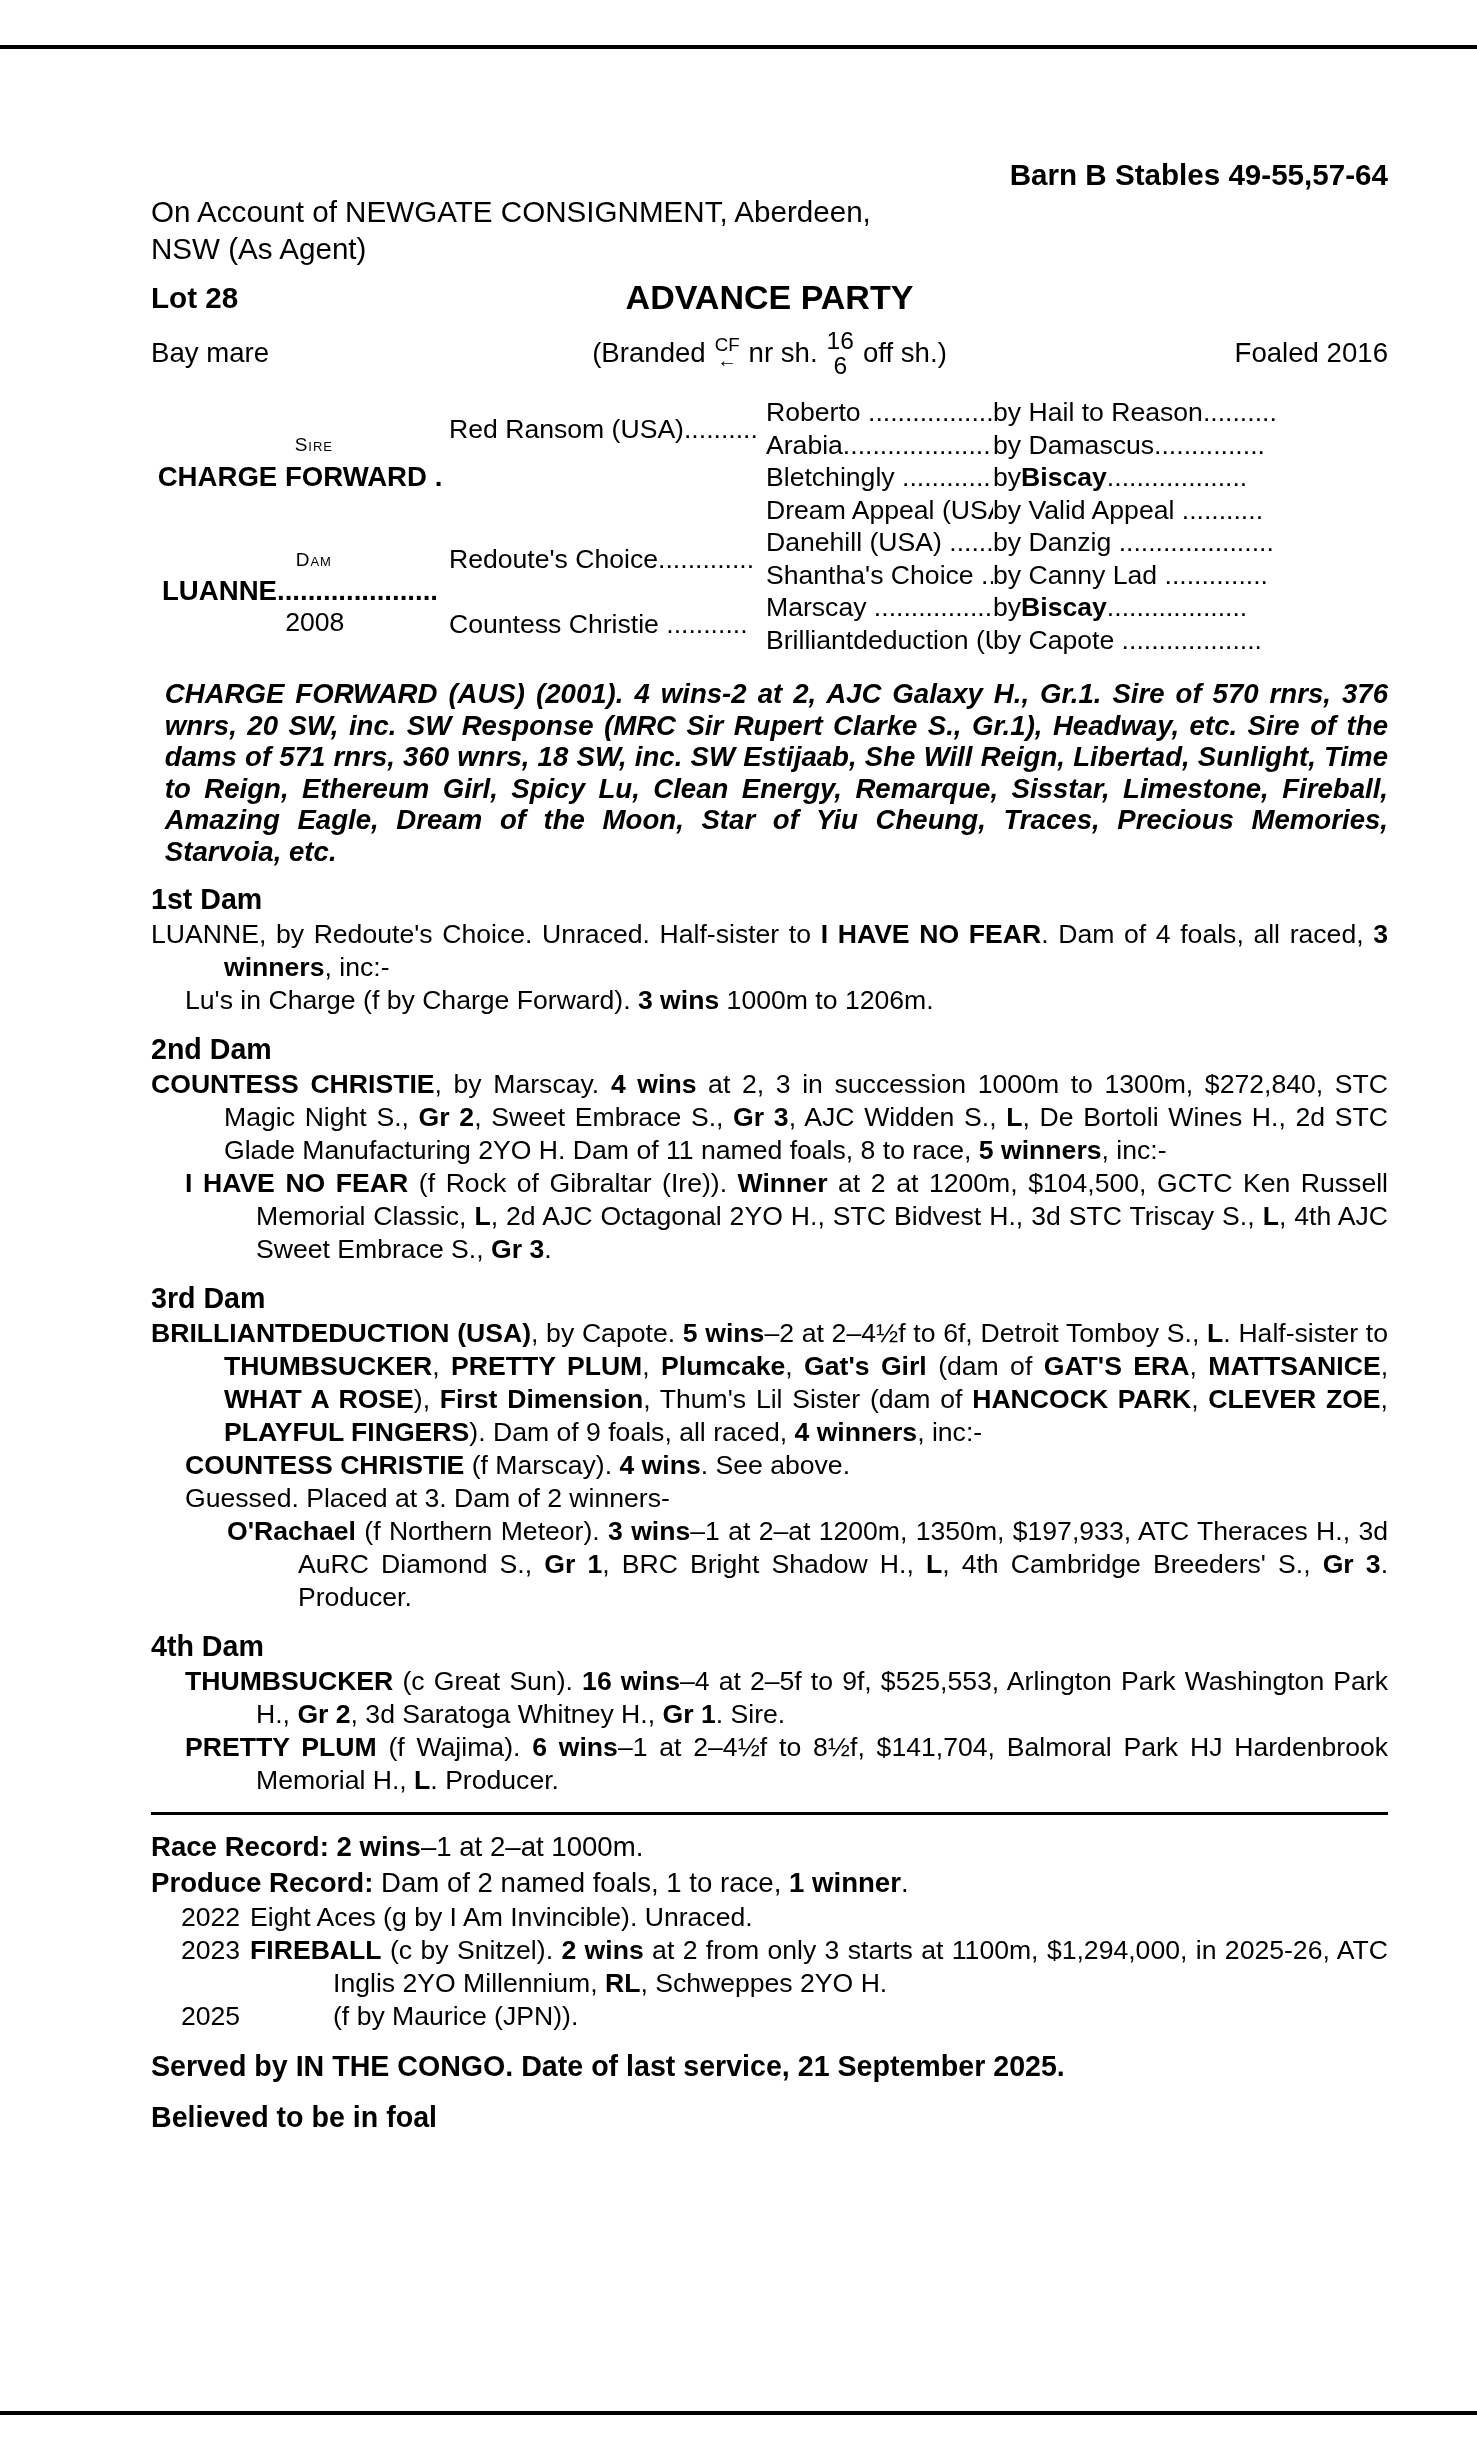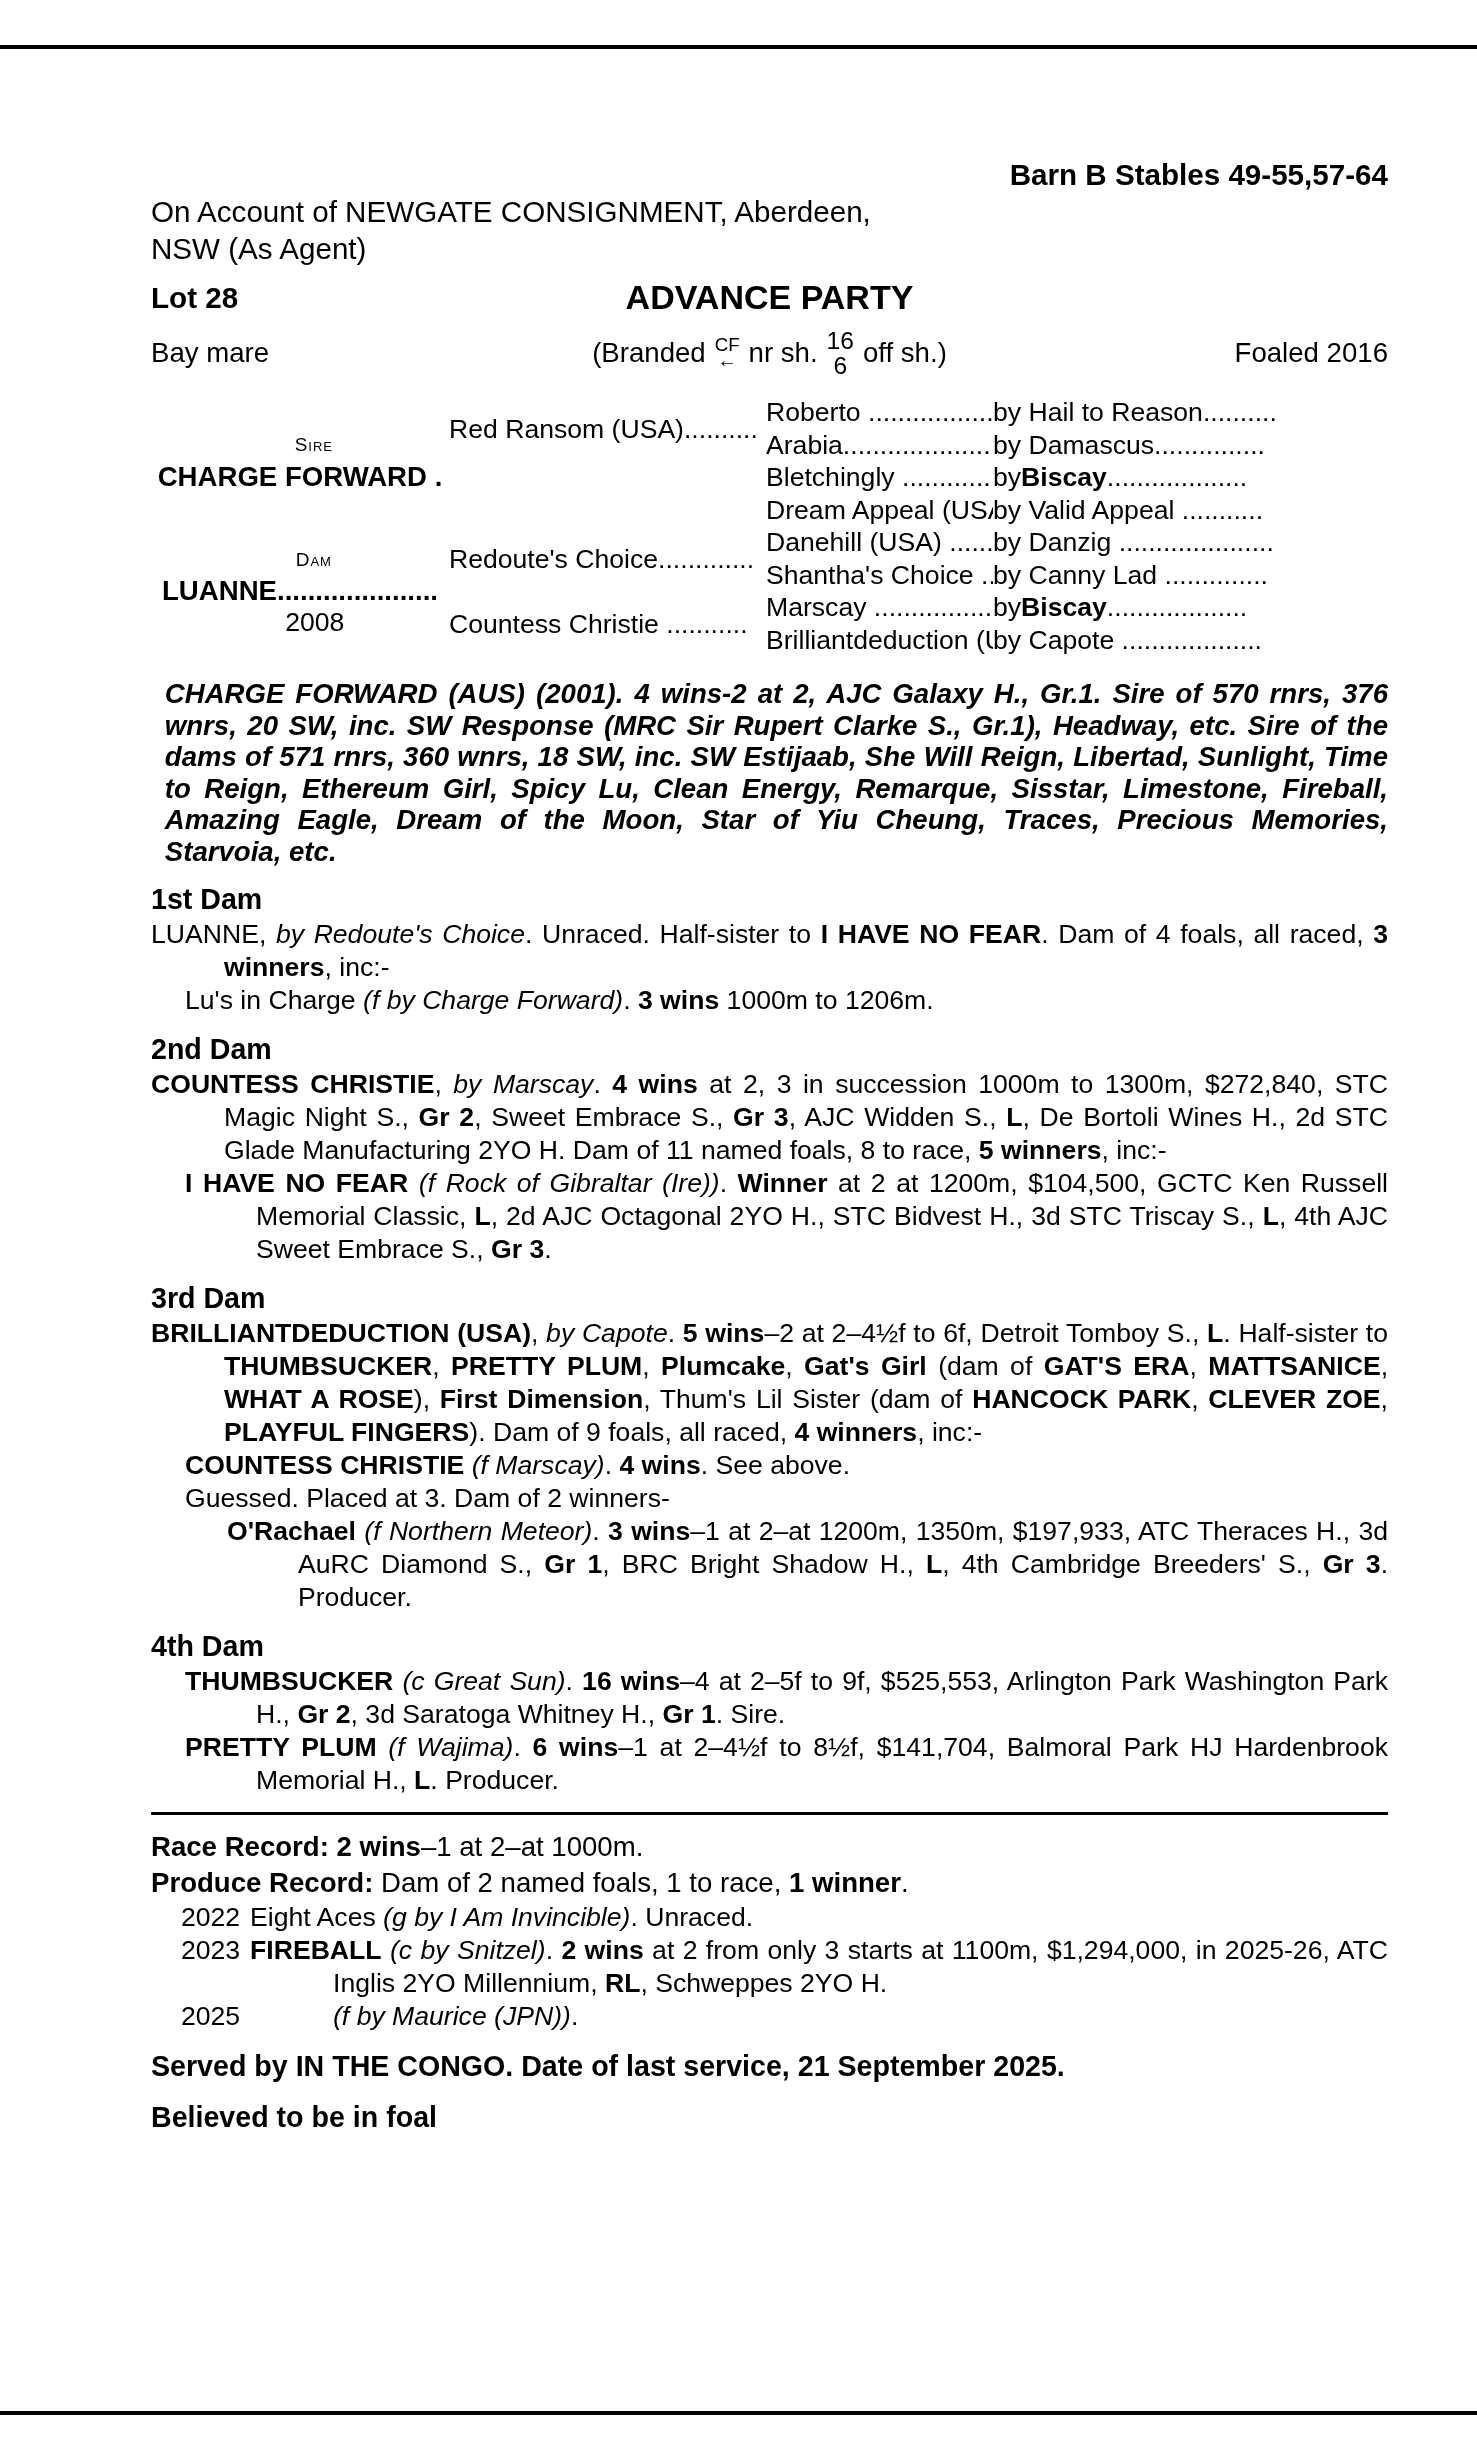--- a/index.html
+++ b/index.html
@@ -4,21 +4,21 @@
 <style>
   html,body{margin:0;padding:0;background:#e8e8e8;}
   .page{position:relative;width:1478px;height:2463px;background:#ffffff;color:#000;
         font-family:"Liberation Sans", sans-serif;overflow:hidden;margin:0 auto;}
   .rule{position:absolute;left:0;width:1478px;height:3.9px;background:#000;}
   .rule.top{top:45px;}
   .rule.bottom{top:2411px;}
   .content{position:absolute;left:130px;top:156px;width:1237px;margin-left:21px;}
 
   .b{font-weight:bold;}
-  .i{font-style:italic;}
+  .i{}
 
   .hdr-barn{font-weight:bold;font-size:29.6px;line-height:37px;text-align:right;}
   .hdr-account{font-weight:normal;font-size:29.6px;line-height:37px;text-align:left;}
   .lot-row{position:relative;margin-top:7.9px;height:45px;}
   .lot{position:absolute;left:0;top:5.9px;font-weight:bold;font-size:29.6px;}
   .title{text-align:center;font-weight:bold;font-size:34px;line-height:45px;}
   .detail-row{display:grid;grid-template-columns:1fr auto 1fr;align-items:center;margin-top:7.9px;font-size:27.6px;}
   .detail-right{text-align:right;}
   .brand-line{display:inline-flex;align-items:center;gap:9px;}
   .stack{display:inline-flex;flex-direction:column;align-items:center;line-height:1;}

